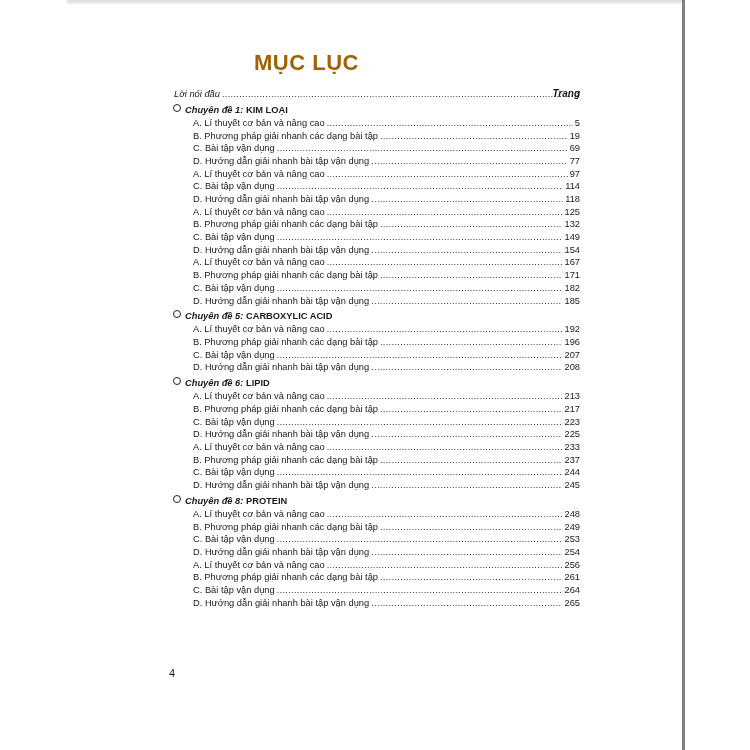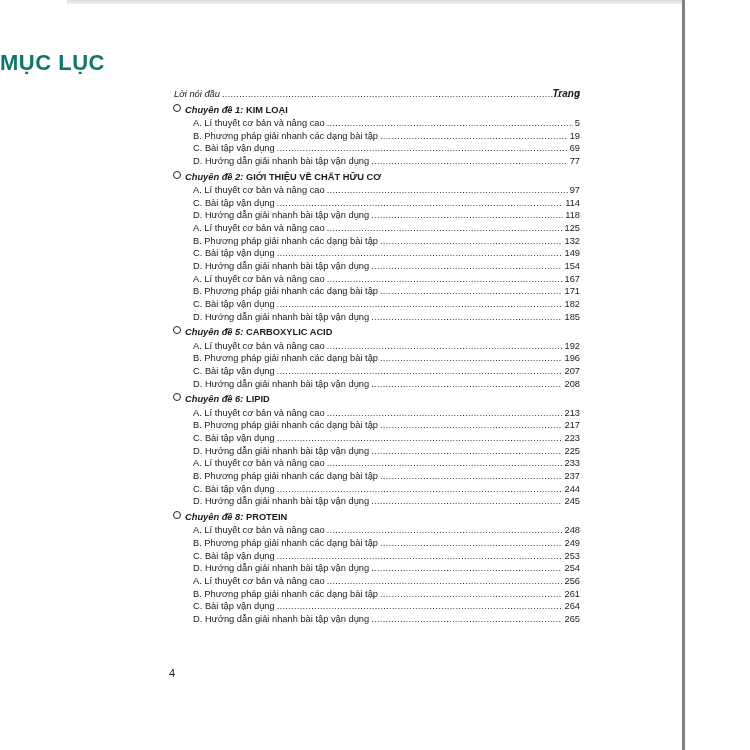--- a/index.html
+++ b/index.html
@@ -1,22 +1,22 @@
 <!DOCTYPE html>
 <html><head>
 <meta charset="utf-8">
 <style>
   html, body { margin:0; padding:0; background:#ffffff; }
   body { width:750px; height:750px; position:relative; overflow:hidden;
          font-family:"Liberation Sans", sans-serif; color:#1a1a1a; }
   .top-shadow { position:absolute; left:67px; top:0; width:616px; height:4px;
                 background:linear-gradient(#dcdcdc,#f2f2f2); }
   .right-border { position:absolute; left:682px; top:0; width:3px; height:750px; background:#7f7f7f; }
-  .title { position:absolute; left:0; width:613px; top:50px; 
-           font-size:22px; font-weight:bold; letter-spacing:0.5px; color:#0f766e; }
+  .title { position:absolute; left:0; width:613px; top:50px; text-align:center;
+           font-size:22px; font-weight:bold; letter-spacing:0.5px; color:#a16207; }
   .trang { position:absolute; left:500px; width:80px; top:88px; text-align:right;
            font-size:10px; font-weight:bold; font-style:italic; }
   .toc { position:absolute; left:173px; top:88px; width:407px; font-size:9.3px; }
   .row { display:flex; align-items:flex-start; height:12.7px; line-height:12.7px; white-space:nowrap; }
   .row .label { flex:0 0 auto; }
   .row .dots { flex:1 1 auto; overflow:hidden; margin:0 2px; color:#333; }
   .row .dots::before { content:"........................................................................................................................................................................................"; letter-spacing:0.3px; }
   .row .pg { flex:0 0 auto; text-align:right; }
   .intro .label { font-style:italic; padding-left:1px; }
   .chapter { height:13.2px; line-height:13.2px; margin-top:3px; }
@@ -56,21 +56,20 @@
     <div class="row sub">
       <span class="label">C. Bài tập vận dụng</span>
       <span class="dots"></span>
       <span class="pg">69</span>
     </div>
     <div class="row sub">
       <span class="label">D. Hướng dẫn giải nhanh bài tập vận dụng</span>
       <span class="dots"></span>
       <span class="pg">77</span>
     </div>
-    <div class="row chapter"><span class="bullet"></span><span class="prefix">Chuyên đề 2:</span>&nbsp;<span class="name">GIỚI THIỆU VỀ CHẤT HỮU CƠ</span></div>
     <div class="row sub">
       <span class="label">A. Lí thuyết cơ bản và nâng cao</span>
       <span class="dots"></span>
       <span class="pg">97</span>
     </div>
     <div class="row sub">
       <span class="label">C. Bài tập vận dụng</span>
       <span class="dots"></span>
       <span class="pg">114</span>
     </div>

